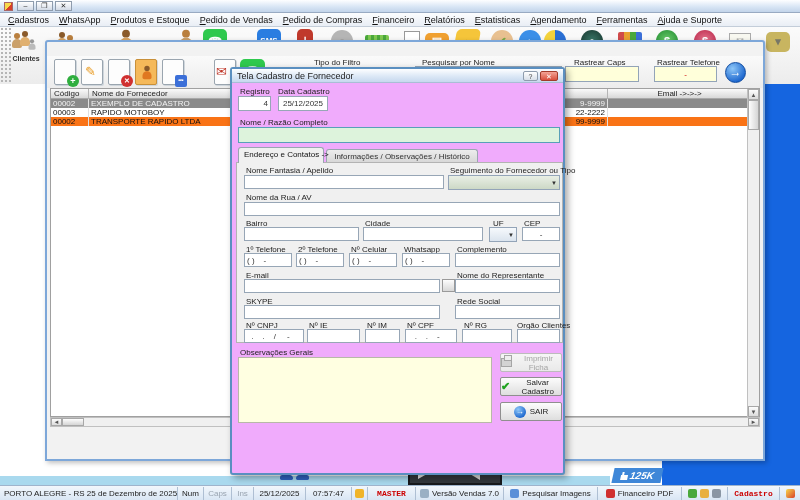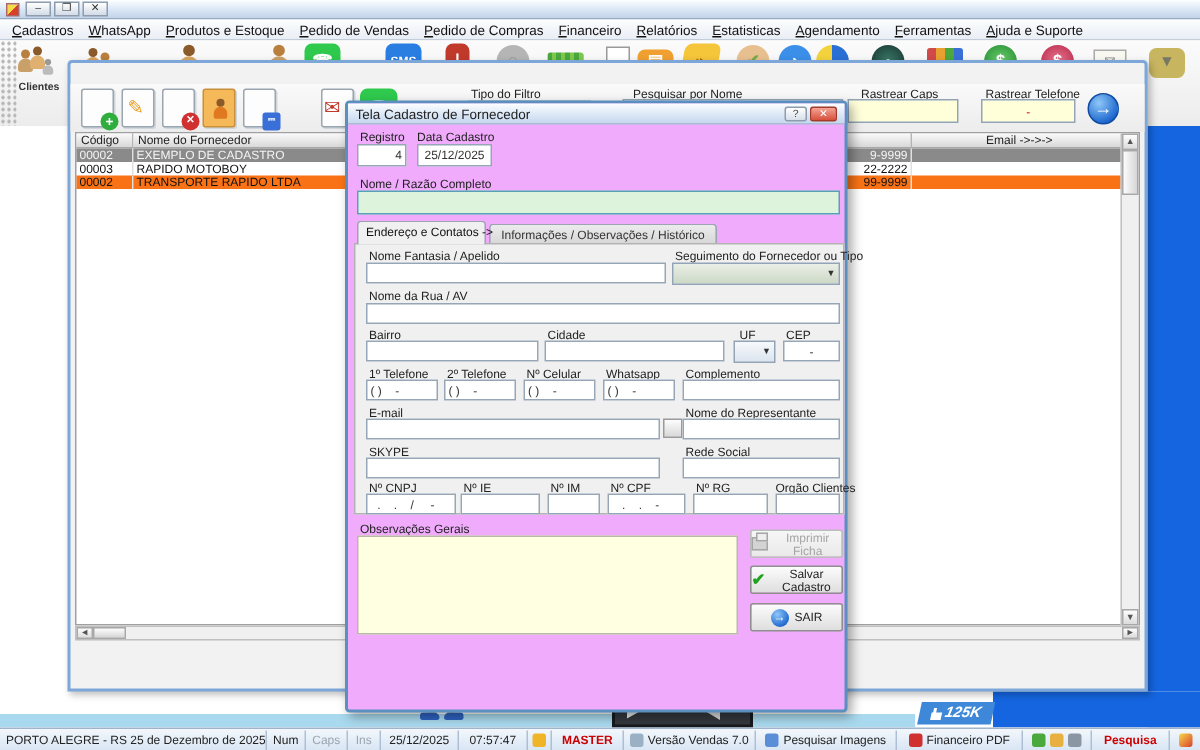--- a/index.html
+++ b/index.html
@@ -124,21 +124,21 @@
     font-size:8px; font-family:"Liberation Sans",sans-serif; resize:none; }
   .mini-btn { position:absolute; width:13px; height:13px; border:1px solid #9a9a9a; background:linear-gradient(#fdfdfd,#d8d8d8); }
 
   
   .statusbar { position:absolute; left:0; top:485px; width:800px; height:15px;
     background:linear-gradient(#f2f7fc,#d9e6f4); border-top:1px solid #9fb4cc;
     display:flex; align-items:center; font-size:8px; color:#222; }
   .seg { height:13px; display:flex; align-items:center; justify-content:center; gap:3px;
     border-right:1px solid #aebfd3; padding:0 2px; white-space:nowrap; overflow:hidden; }
   .dim { color:#9aa5b1; }
-  .red { color:#cc0000; font-weight:bold; }
+  .red { color:#cc0000; font-weight:bold;font-family:Liberation Mono, monospace; }
   .sico { display:inline-block; width:9px; height:9px; border-radius:2px; }
 </style>
 </head>
 <body>
 
 <div class="titlebar">
   <span class="logo"></span>
   <span class="winbtns">
     <span class="winbtn">–</span>
     <span class="winbtn">❐</span>
@@ -447,17 +447,17 @@
   </span>
   <span class="seg" style="width:84px">
     <span class="sico" style="background:#d03030"></span>
     <span>Financeiro PDF</span>
   </span>
   <span class="seg" style="width:46px">
     <span class="sico" style="background:#4aa83c"></span>
     <span class="sico" style="background:#e8b040"></span>
     <span class="sico" style="background:#8a96a4"></span>
   </span>
-  <span class="seg red" style="width:52px">Pesquisa</span>
+  <span class="seg red" style="width:52px">Cadastro</span>
   <span class="seg" style="width:20px;border-right:none">
       <span class="sico" style="background:linear-gradient(135deg,#f7d94c,#d8402a)"></span>
     </span>
 </div>
 
 </body></html>

